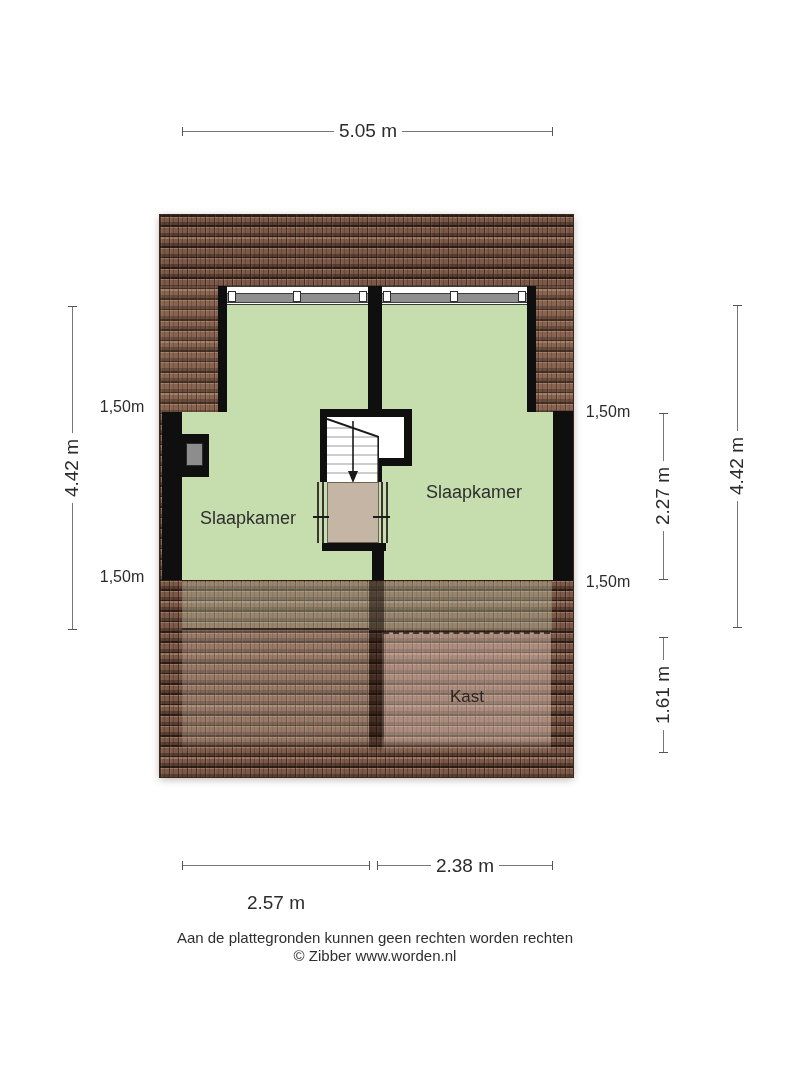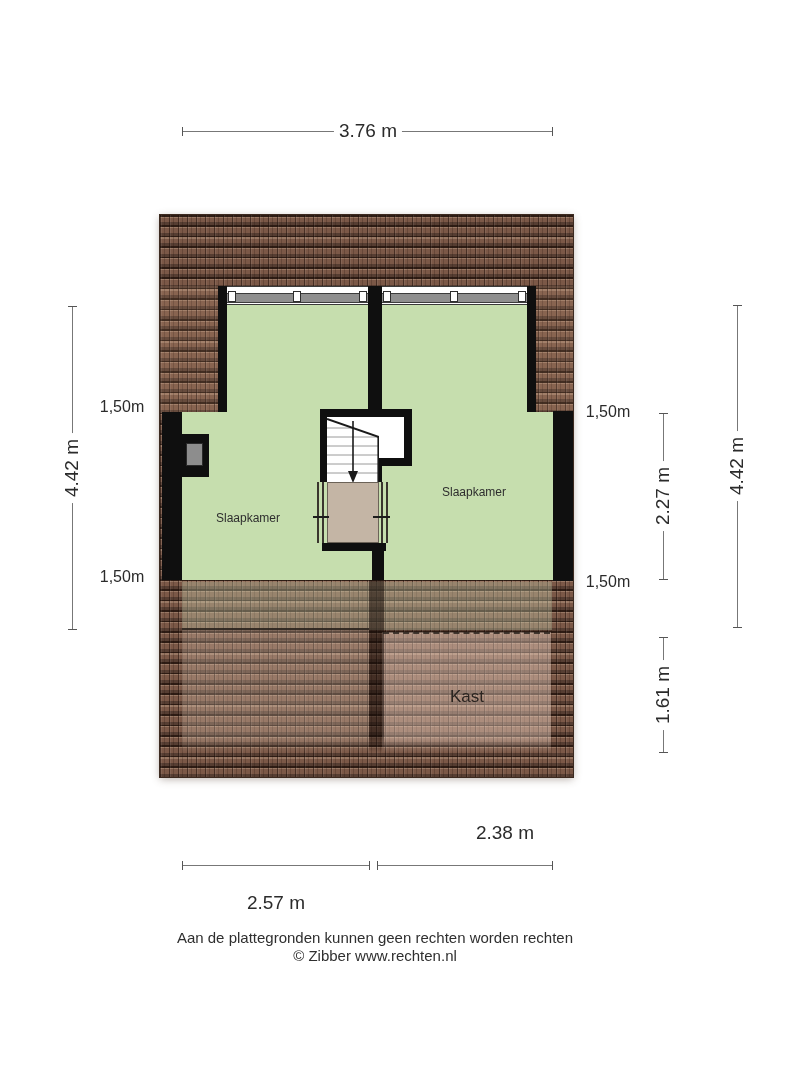--- a/index.html
+++ b/index.html
@@ -65,21 +65,21 @@
   .dim-v::before{top:0;} .dim-v::after{bottom:0;}
   .dim-label{
     position:absolute;background:#ffffff;padding:0 5px;font-size:19px;color:#2b2b2b;
     white-space:nowrap;transform:translate(-50%,-50%);
   }
   .dim-label.rot{transform:translate(-50%,-50%) rotate(-90deg);padding:0 6px;}
   .knee{
     position:absolute;font-size:16px;color:#2b2b2b;white-space:nowrap;transform:translate(-50%,-50%);
   }
   .room-label{
-    position:absolute;font-size:12px;color:#2e2e2e;white-space:nowrap;transform:translate(-50%,-50%);
+    position:absolute;font-size:18px;color:#2e2e2e;white-space:nowrap;transform:translate(-50%,-50%);
   }
   .footer-line{
     position:absolute;left:0;width:750px;text-align:center;font-size:15px;color:#2f2f2f;
   }
 </style>
 </head>
 <body>
 
 <div id="canvas">
 
@@ -159,39 +159,39 @@
   <div class="abs rail" style="left:386px;top:482px;height:61px;"></div>
   <div class="abs tick" style="left:313px;top:516px;width:16px;"></div>
   <div class="abs tick" style="left:373px;top:516px;width:17px;"></div>
   <div class="abs wall" style="left:322px;top:543px;width:64px;height:8px;"></div>
 
   <div class="room-label" style="left:248px;top:518px;">Slaapkamer</div>
   <div class="room-label" style="left:474px;top:492px;">Slaapkamer</div>
   <div class="room-label" style="left:467px;top:697px;font-size:17px;color:#2a2420;">Kast</div>
 
   <div class="abs dim-h" style="left:182px;top:131px;width:371px;"></div>
-  <div class="dim-label" style="left:368px;top:131px;">3.76 m</div>
+  <div class="dim-label" style="left:368px;top:131px;">5.05 m</div>
 
   <div class="abs dim-h" style="left:182px;top:865px;width:188px;"></div>
   <div class="dim-label" style="left:276px;top:903px;">2.57 m</div>
   <div class="abs dim-h" style="left:377px;top:865px;width:176px;"></div>
-  <div class="dim-label" style="left:465px;top:833px;margin-left:40px;">2.38 m</div>
+  <div class="dim-label" style="left:465px;top:866px;">2.38 m</div>
 
   <div class="abs dim-v" style="left:72px;top:306px;height:324px;"></div>
   <div class="dim-label rot" style="left:72px;top:468px;">4.42 m</div>
 
   <div class="abs dim-v" style="left:663px;top:413px;height:167px;"></div>
   <div class="dim-label rot" style="left:663px;top:496px;">2.27 m</div>
   <div class="abs dim-v" style="left:663px;top:637px;height:116px;"></div>
   <div class="dim-label rot" style="left:663px;top:695px;">1.61 m</div>
 
   <div class="abs dim-v" style="left:737px;top:305px;height:323px;"></div>
   <div class="dim-label rot" style="left:737px;top:466px;">4.42 m</div>
 
   <div class="knee" style="left:122px;top:407px;">1,50m</div>
   <div class="knee" style="left:122px;top:577px;">1,50m</div>
   <div class="knee" style="left:608px;top:412px;">1,50m</div>
   <div class="knee" style="left:608px;top:582px;">1,50m</div>
 
   <div class="footer-line" style="top:929px;">Aan de plattegronden kunnen geen rechten worden rechten</div>
-  <div class="footer-line" style="top:947px;">© Zibber www.rechten.nl</div>
+  <div class="footer-line" style="top:947px;">© Zibber www.worden.nl</div>
 
 </div>
 
 </body></html>

